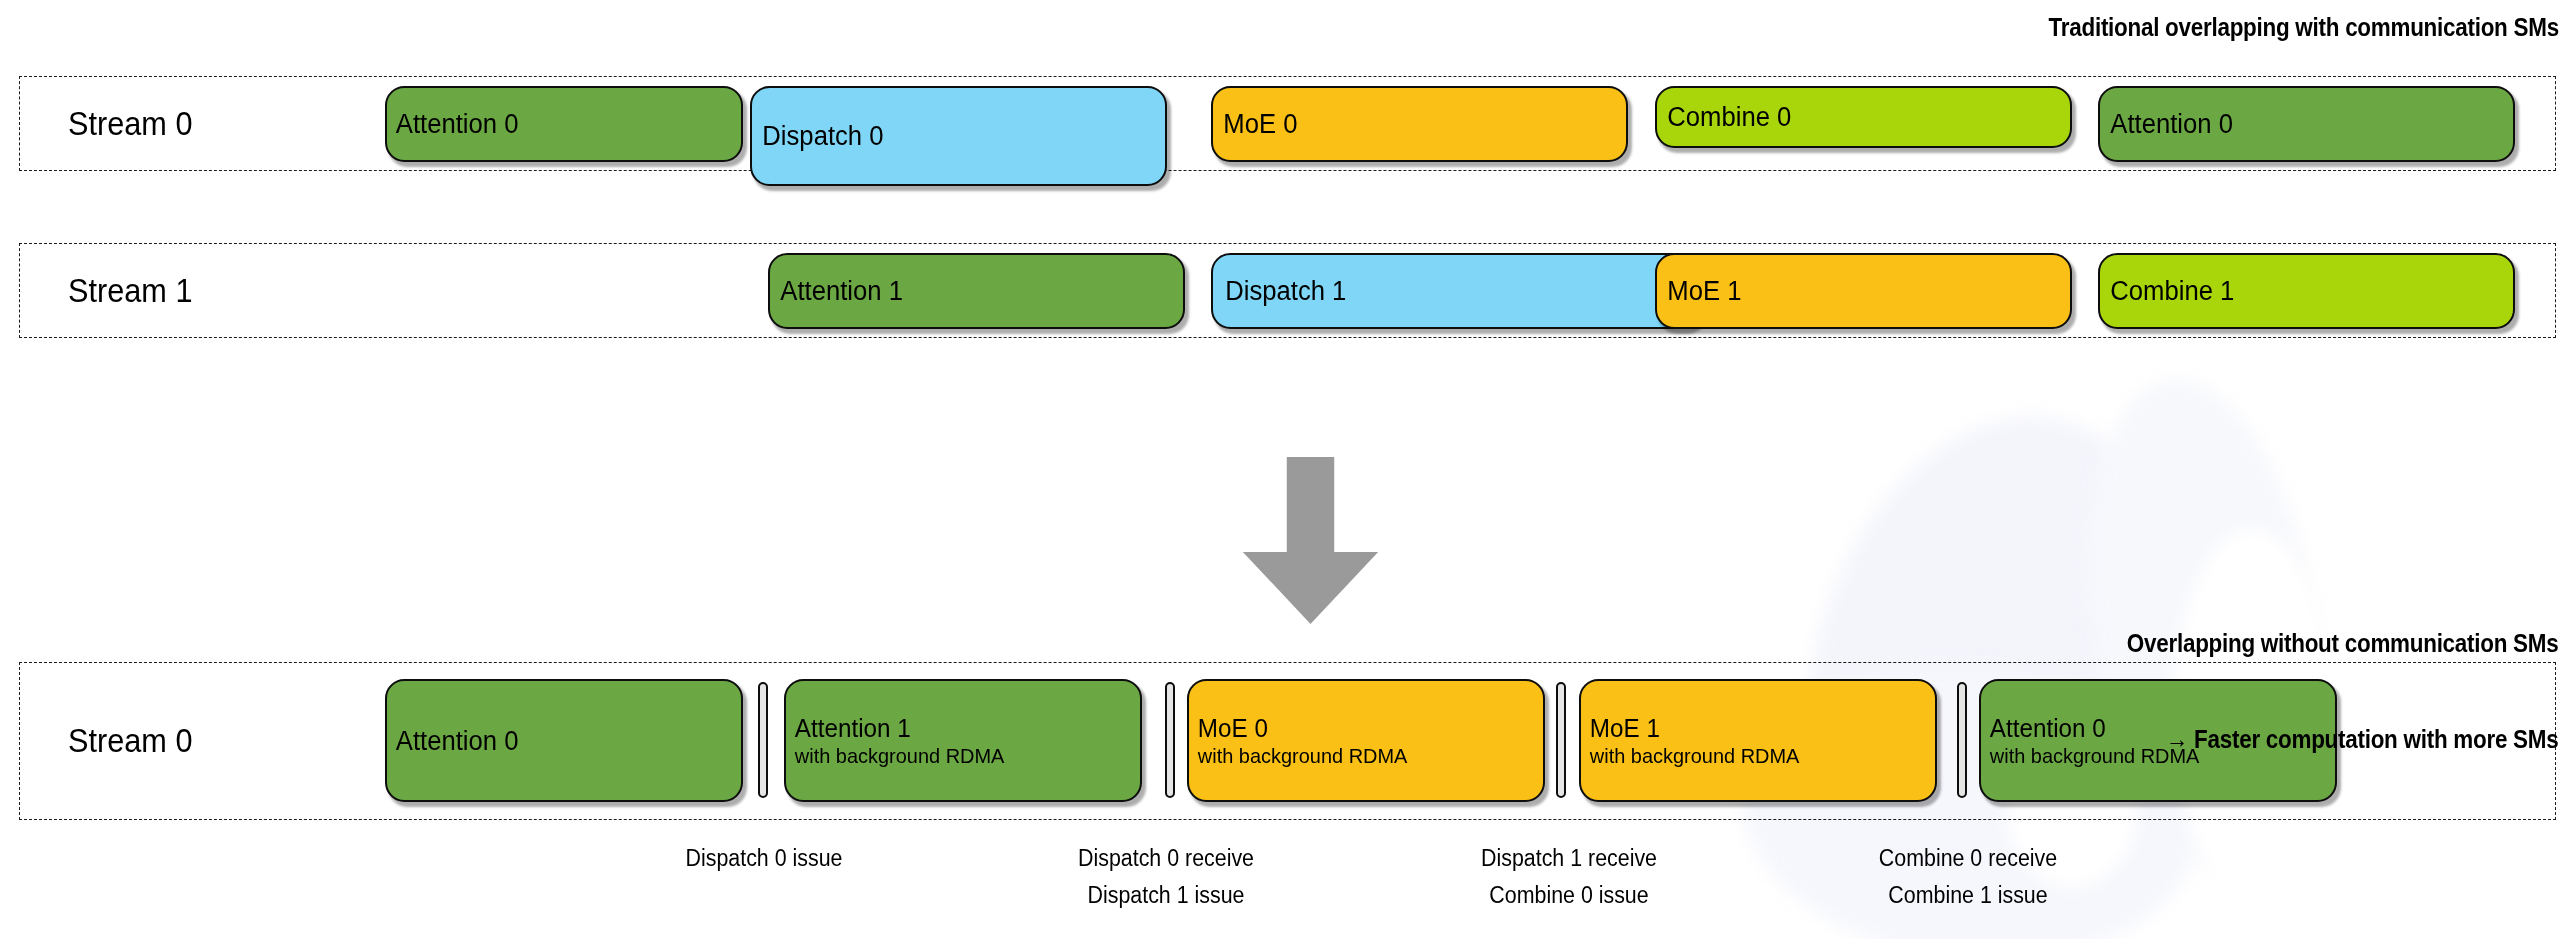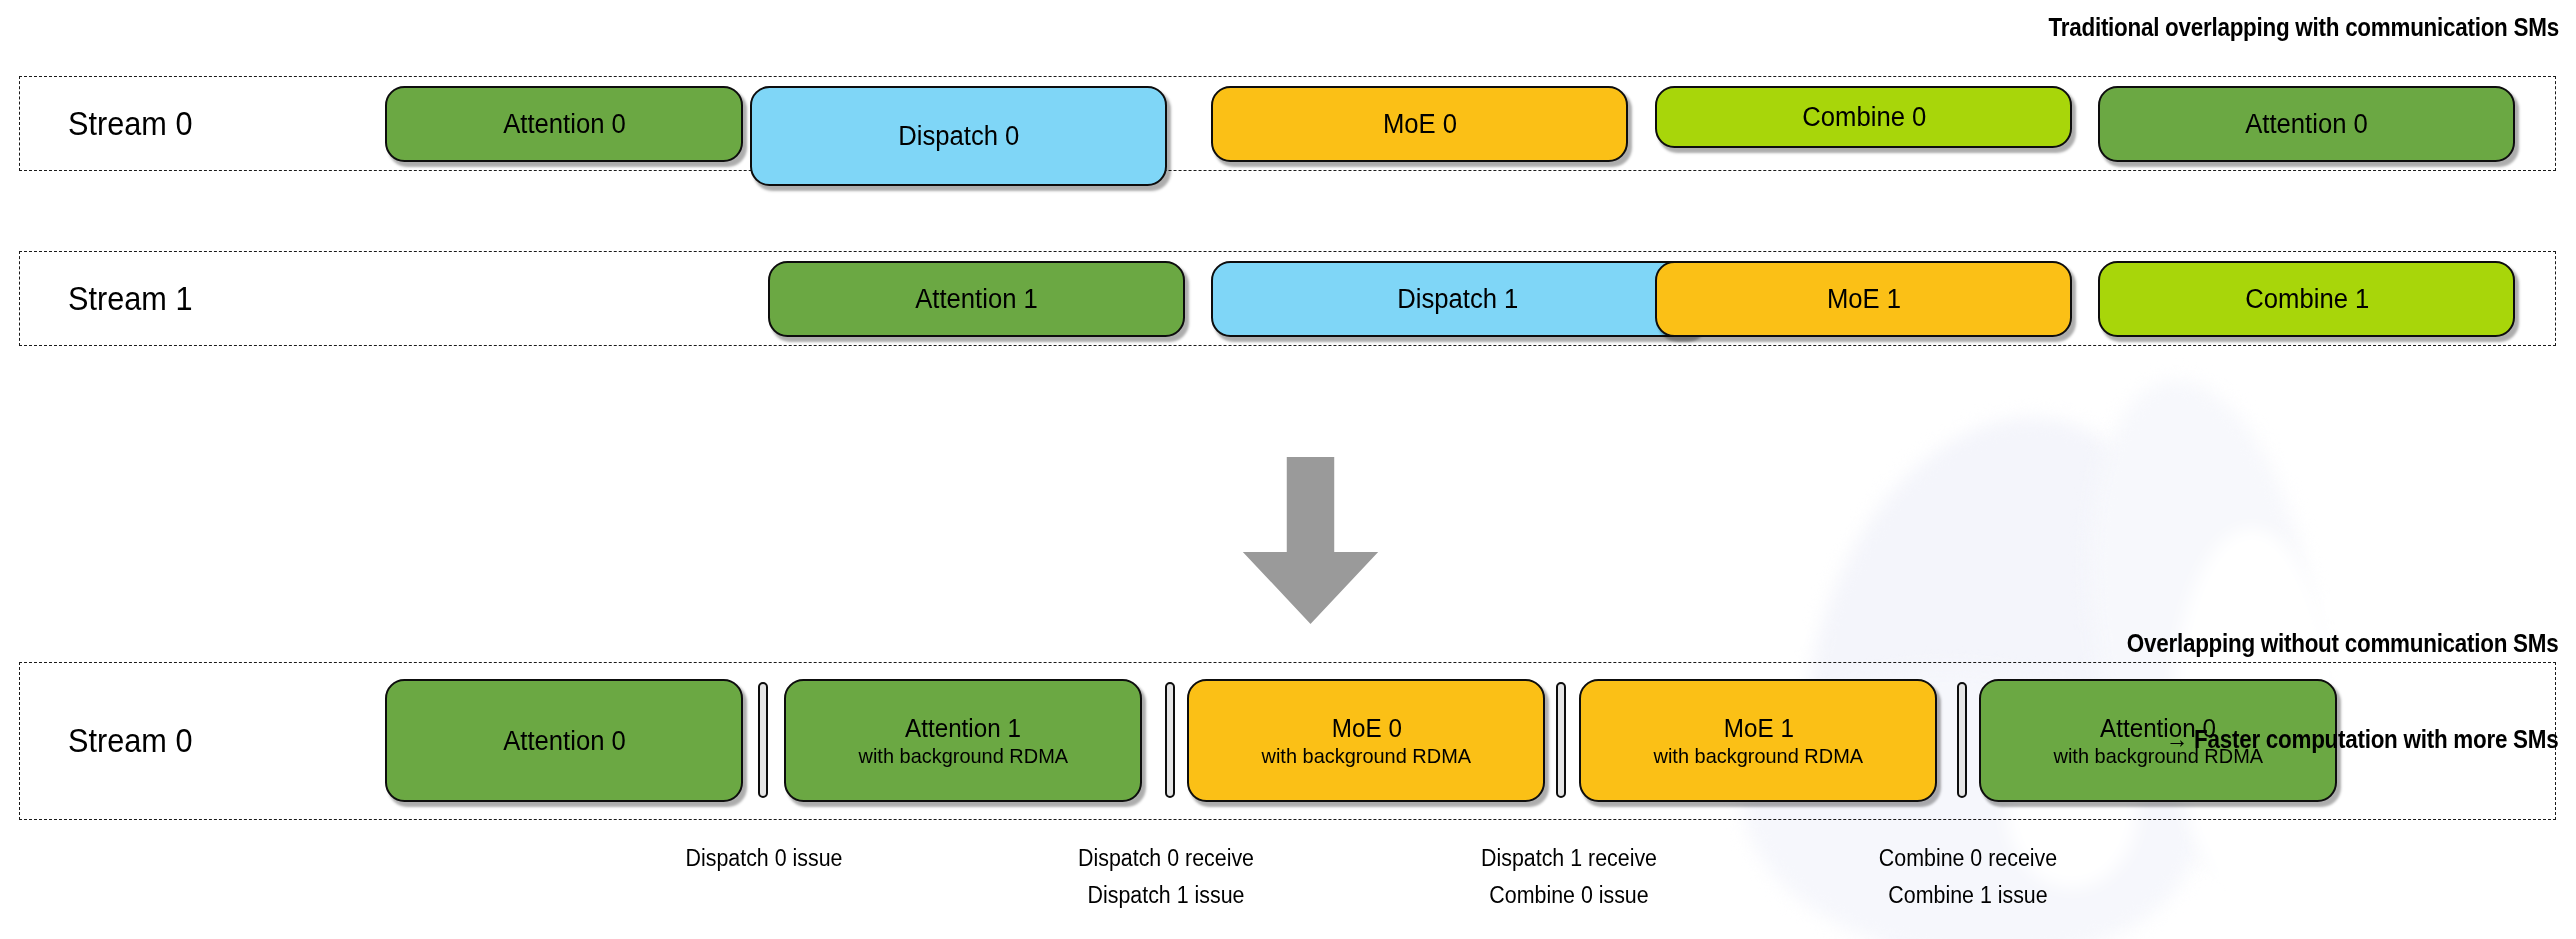--- a/index.html
+++ b/index.html
@@ -48,21 +48,21 @@
 
   
   .lane {
     position: absolute;
     border: 1.8px dashed #1a1a1a;
     box-sizing: border-box;
     background: transparent;
     z-index: 3;
   }
   #lane-0 { left: 19.4px; top: 76px;  width: 2537px; height: 95px; }
-  #lane-1 { left: 19.4px; top: 243px; width: 2537px; height: 95px; margin-top: 8px; }
+  #lane-1 { left: 19.4px; top: 243px; width: 2537px; height: 95px; }
   #lane-2 { left: 19.4px; top: 662px; width: 2537px; height: 158px; }
 
   .lane-label {
     position: absolute;
     left: 48px;
     top: 50%;
     transform: translateY(-50%) scaleX(0.93);
     transform-origin: left center;
     font-size: 33px;
     white-space: nowrap;
@@ -70,21 +70,20 @@
   }
 
   
   .box {
     position: absolute;
     box-sizing: border-box;
     border: 2.6px solid #0d0d0d;
     border-radius: 19.4px;
     display: flex;
     flex-direction: column;
-    align-items: center;
     justify-content: center;
     box-shadow: 3.5px 4.4px 2.6px rgba(0,0,0,0.32);
     z-index: 4;
     overflow: hidden;
   }
   .box .l1 {
     font-size: 27px;
     line-height: 32px;
     white-space: nowrap;
     transform: scaleX(0.95);

